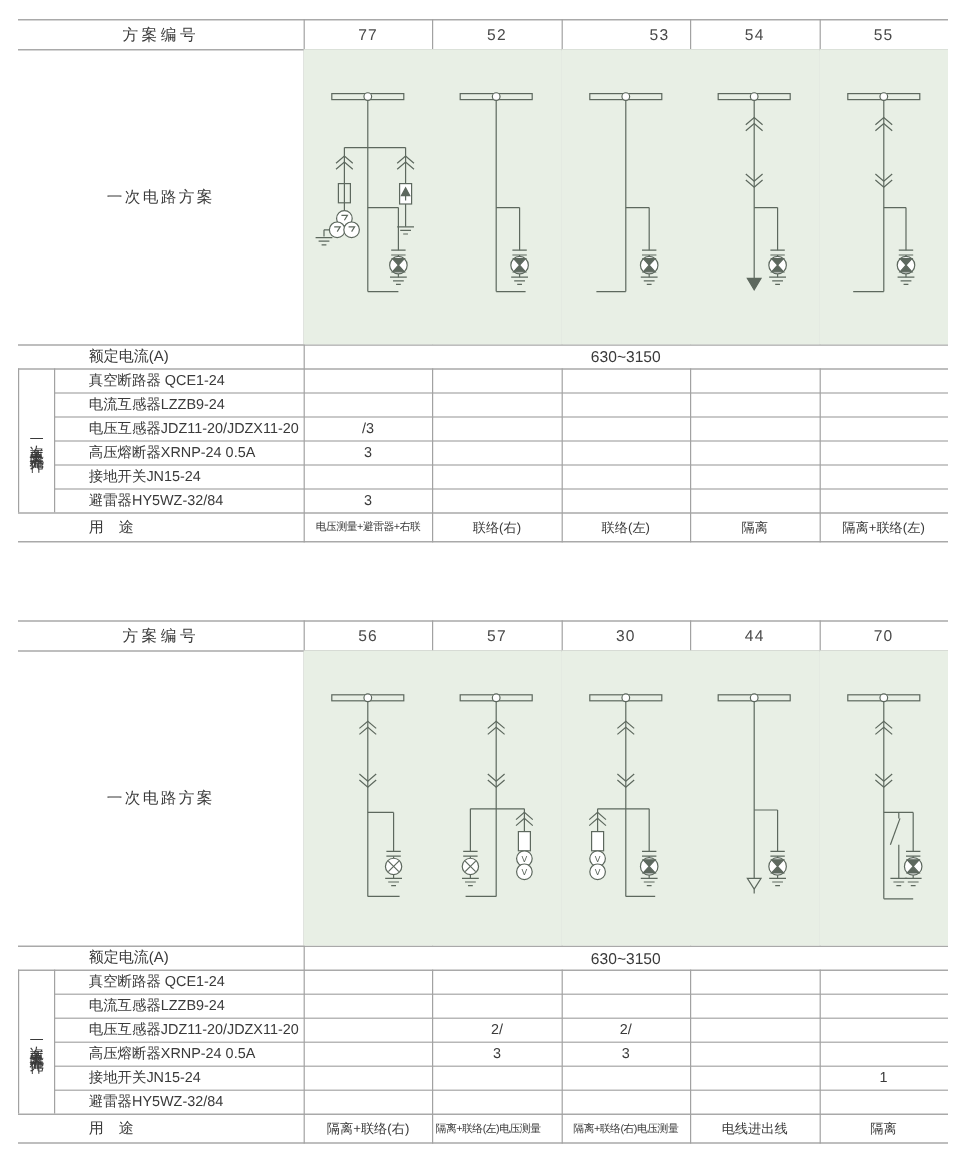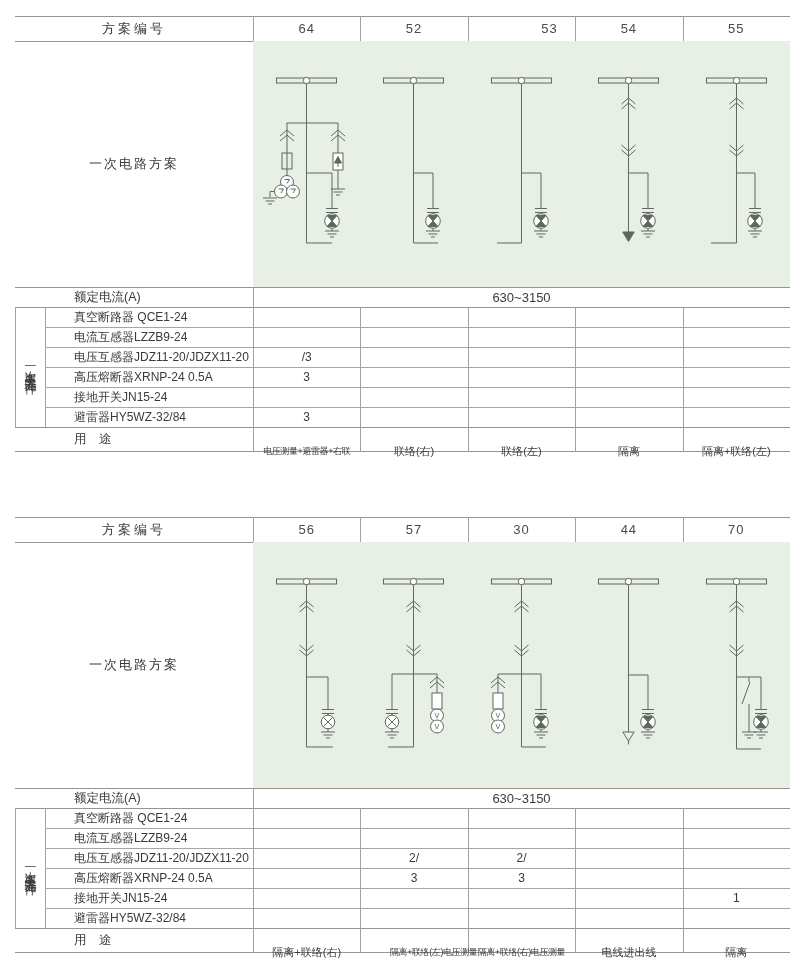--- a/index.html
+++ b/index.html
@@ -12,21 +12,21 @@
   .cell{position:absolute;display:flex;align-items:center;justify-content:center;
         font-size:12.5px;white-space:nowrap;overflow:hidden;}
   .cell.left{justify-content:flex-start;}
   .green{background:#e8efe5;}
   .hdr{letter-spacing:3px;font-size:13px;}
   .circ-label{letter-spacing:2px;font-size:13px;}
   .num{font-size:13px;letter-spacing:1px;color:#4a4a4a;}
   .vtext{writing-mode:vertical-rl;text-orientation:upright;font-size:12px;letter-spacing:2px;}
   .comp{font-size:12px;}
   .val{font-size:12px;}
-  .usage{font-size:11px;margin-top:12px;}
+  .usage{font-size:11px;}
   .usage.tight{font-size:9px;letter-spacing:-0.4px;}
   svg{display:block;}
 </style>
 </head>
 <body>
 
 <div class="tbl" style="top:16px;">
   <div class="hline" style="top:0;"></div>
   <div class="hline" style="top:25px;"></div>
   <div class="hline" style="top:271px;"></div>
@@ -45,21 +45,21 @@
   <div class="vline" style="left:345.4px;top:0;height:271px;"></div>
   <div class="vline" style="left:345.4px;top:291px;height:145px;"></div>
   <div class="vline" style="left:452.8px;top:0;height:271px;"></div>
   <div class="vline" style="left:452.8px;top:291px;height:145px;"></div>
   <div class="vline" style="left:560.2px;top:0;height:271px;"></div>
   <div class="vline" style="left:560.2px;top:291px;height:145px;"></div>
   <div class="vline" style="left:667.6px;top:0;height:271px;"></div>
   <div class="vline" style="left:667.6px;top:291px;height:145px;"></div>
 
   <div class="cell hdr" style="left:0;top:0;width:238px;height:25px;">方案编号</div>
-  <div class="cell num" style="left:238px;top:0;width:107.4px;height:25px;">64</div>
+  <div class="cell num" style="left:238px;top:0;width:107.4px;height:25px;">77</div>
   <div class="cell num" style="left:345.4px;top:0;width:107.4px;height:25px;">52</div>
   <div class="cell num" style="left:452.8px;top:0;width:107.4px;height:25px;margin-left:28px;">53</div>
   <div class="cell num" style="left:560.2px;top:0;width:107.4px;height:25px;">54</div>
   <div class="cell num" style="left:667.6px;top:0;width:107.4px;height:25px;">55</div>
 
   <div class="cell circ-label" style="left:0;top:25px;width:238px;height:246px;">一次电路方案</div>
   <div class="cell green" style="left:238px;top:25px;width:107.4px;height:246px;">
       <svg width="107.4" height="246" viewBox="0 0 107.4 246">
         <rect x="23.5" y="37" width="60" height="5" fill="none" stroke="#5d685e" stroke-width="1"></rect>
         <circle cx="53.5" cy="39.5" r="3.2" fill="#fff" stroke="#5d685e" stroke-width="1"></circle>
@@ -463,17 +463,17 @@
 
   <div class="cell left comp" style="left:30px;top:391px;width:208px;height:20px;padding-left:29px;">避雷器HY5WZ-32/84</div>
   <div class="cell val" style="left:238px;top:391px;width:107.4px;height:20px;"></div>
   <div class="cell val" style="left:345.4px;top:391px;width:107.4px;height:20px;"></div>
   <div class="cell val" style="left:452.8px;top:391px;width:107.4px;height:20px;"></div>
   <div class="cell val" style="left:560.2px;top:391px;width:107.4px;height:20px;"></div>
   <div class="cell val" style="left:667.6px;top:391px;width:107.4px;height:20px;"></div>
 
   <div class="cell left" style="left:0;top:411px;width:238px;height:25px;padding-left:59px;">用　途</div>
   <div class="cell usage" style="left:238px;top:411px;width:107.4px;height:25px;">隔离+联络(右)</div>
-  <div class="cell usage tight" style="left:365px;top:411px;width:107.4px;height:25px;">隔离+联络(左)电压测量</div>
+  <div class="cell usage tight" style="left:338px;top:411px;width:107.4px;height:25px;">隔离+联络(左)电压测量</div>
   <div class="cell usage tight" style="left:452.8px;top:411px;width:107.4px;height:25px;">隔离+联络(右)电压测量</div>
   <div class="cell usage" style="left:560.2px;top:411px;width:107.4px;height:25px;">电线进出线</div>
   <div class="cell usage" style="left:667.6px;top:411px;width:107.4px;height:25px;">隔离</div>
 </div>
 
 </body></html>

